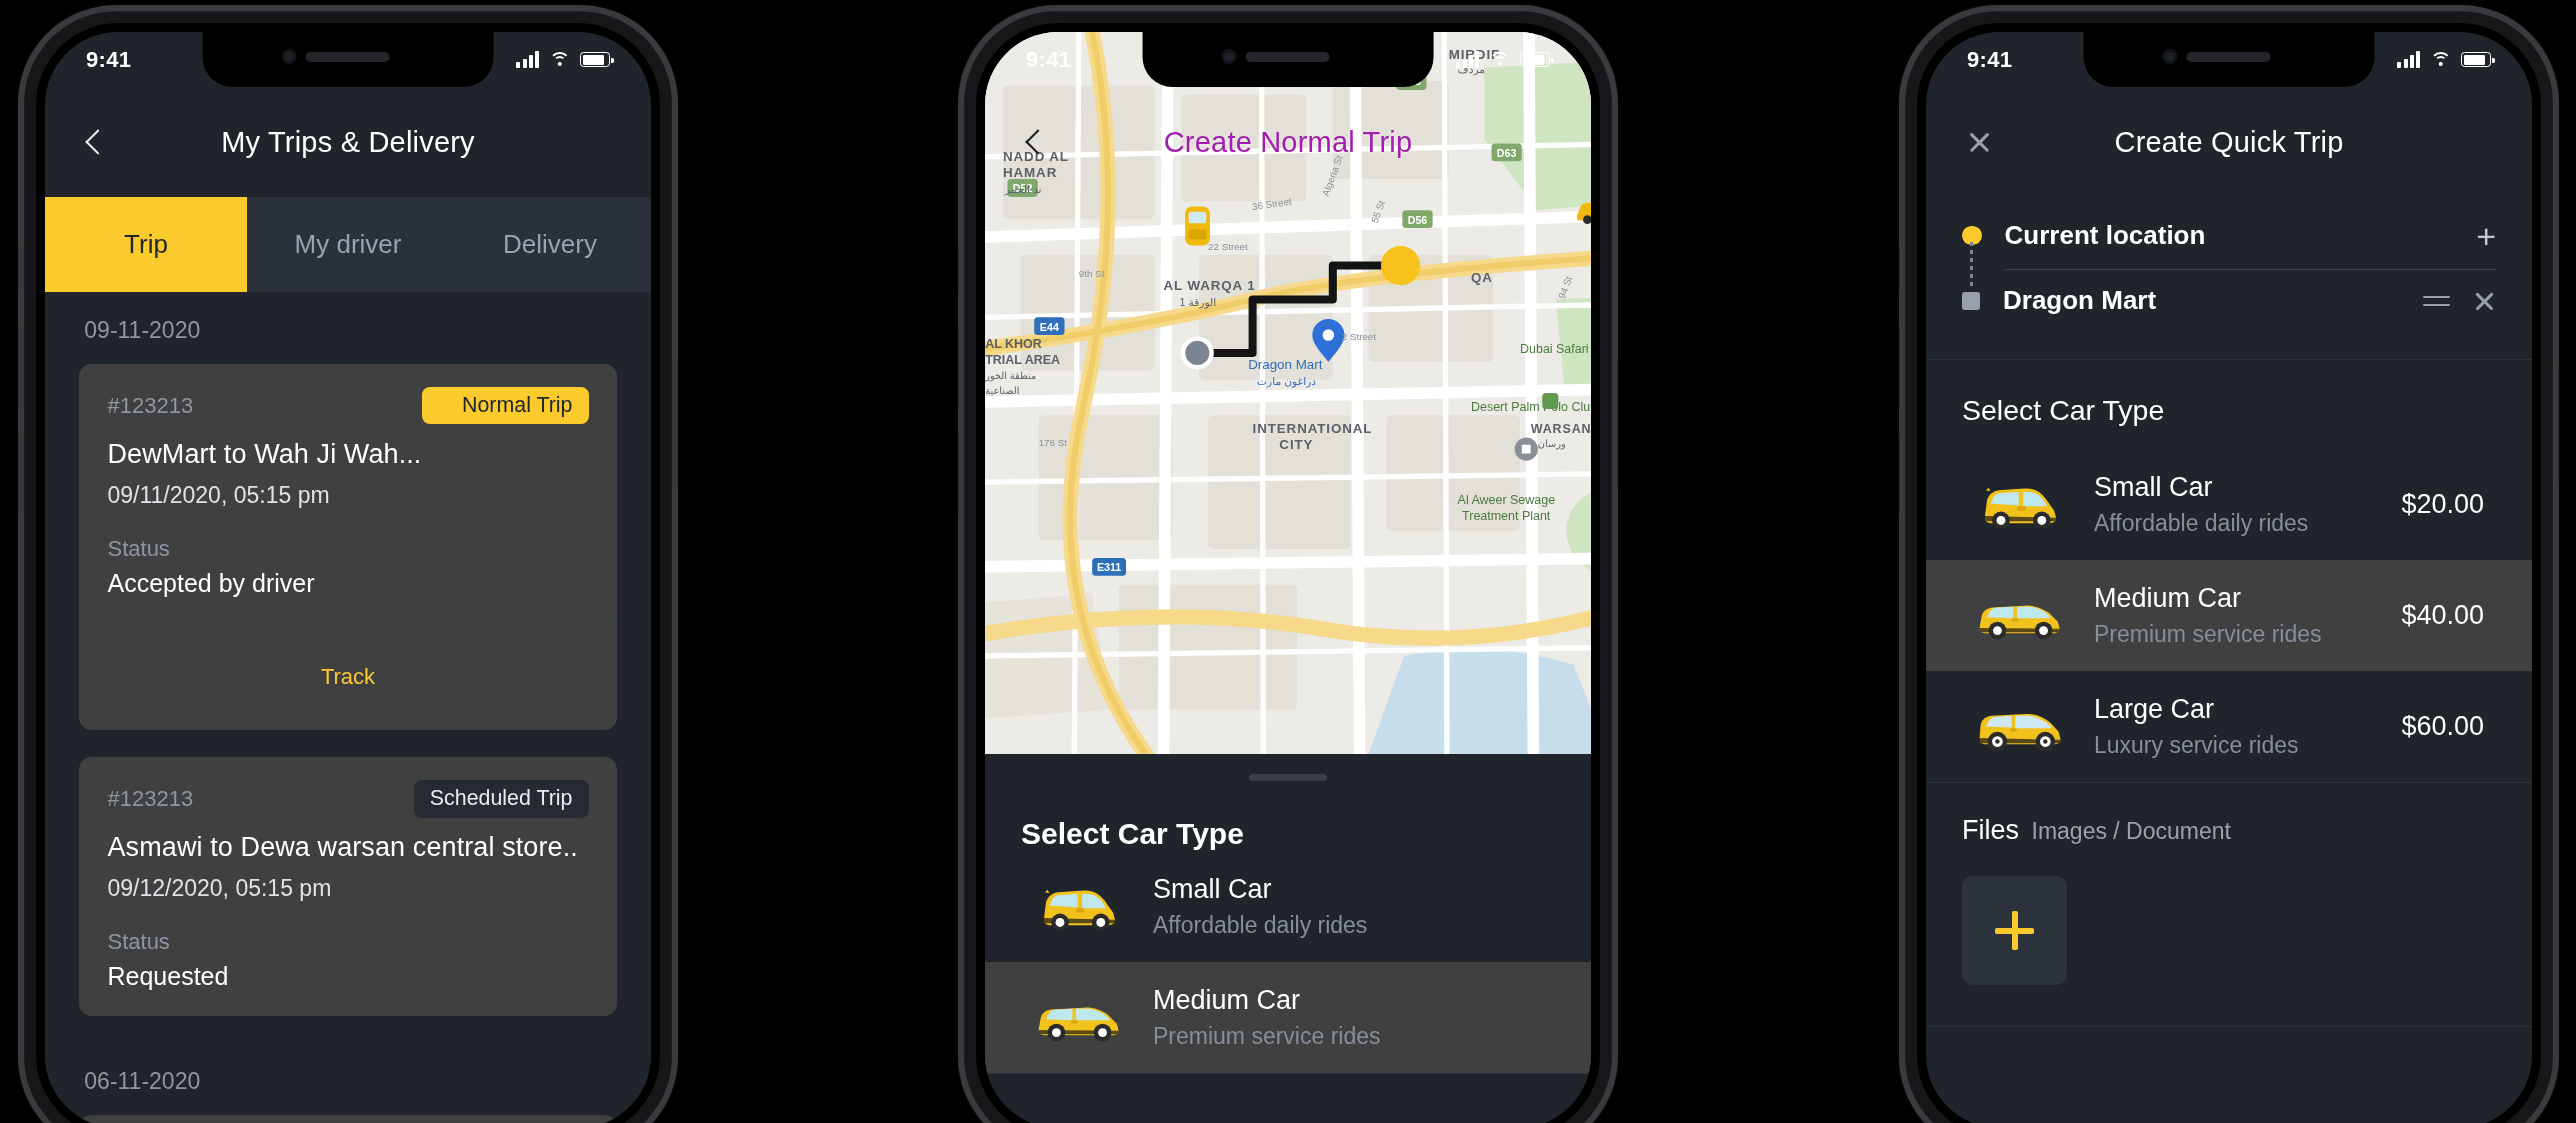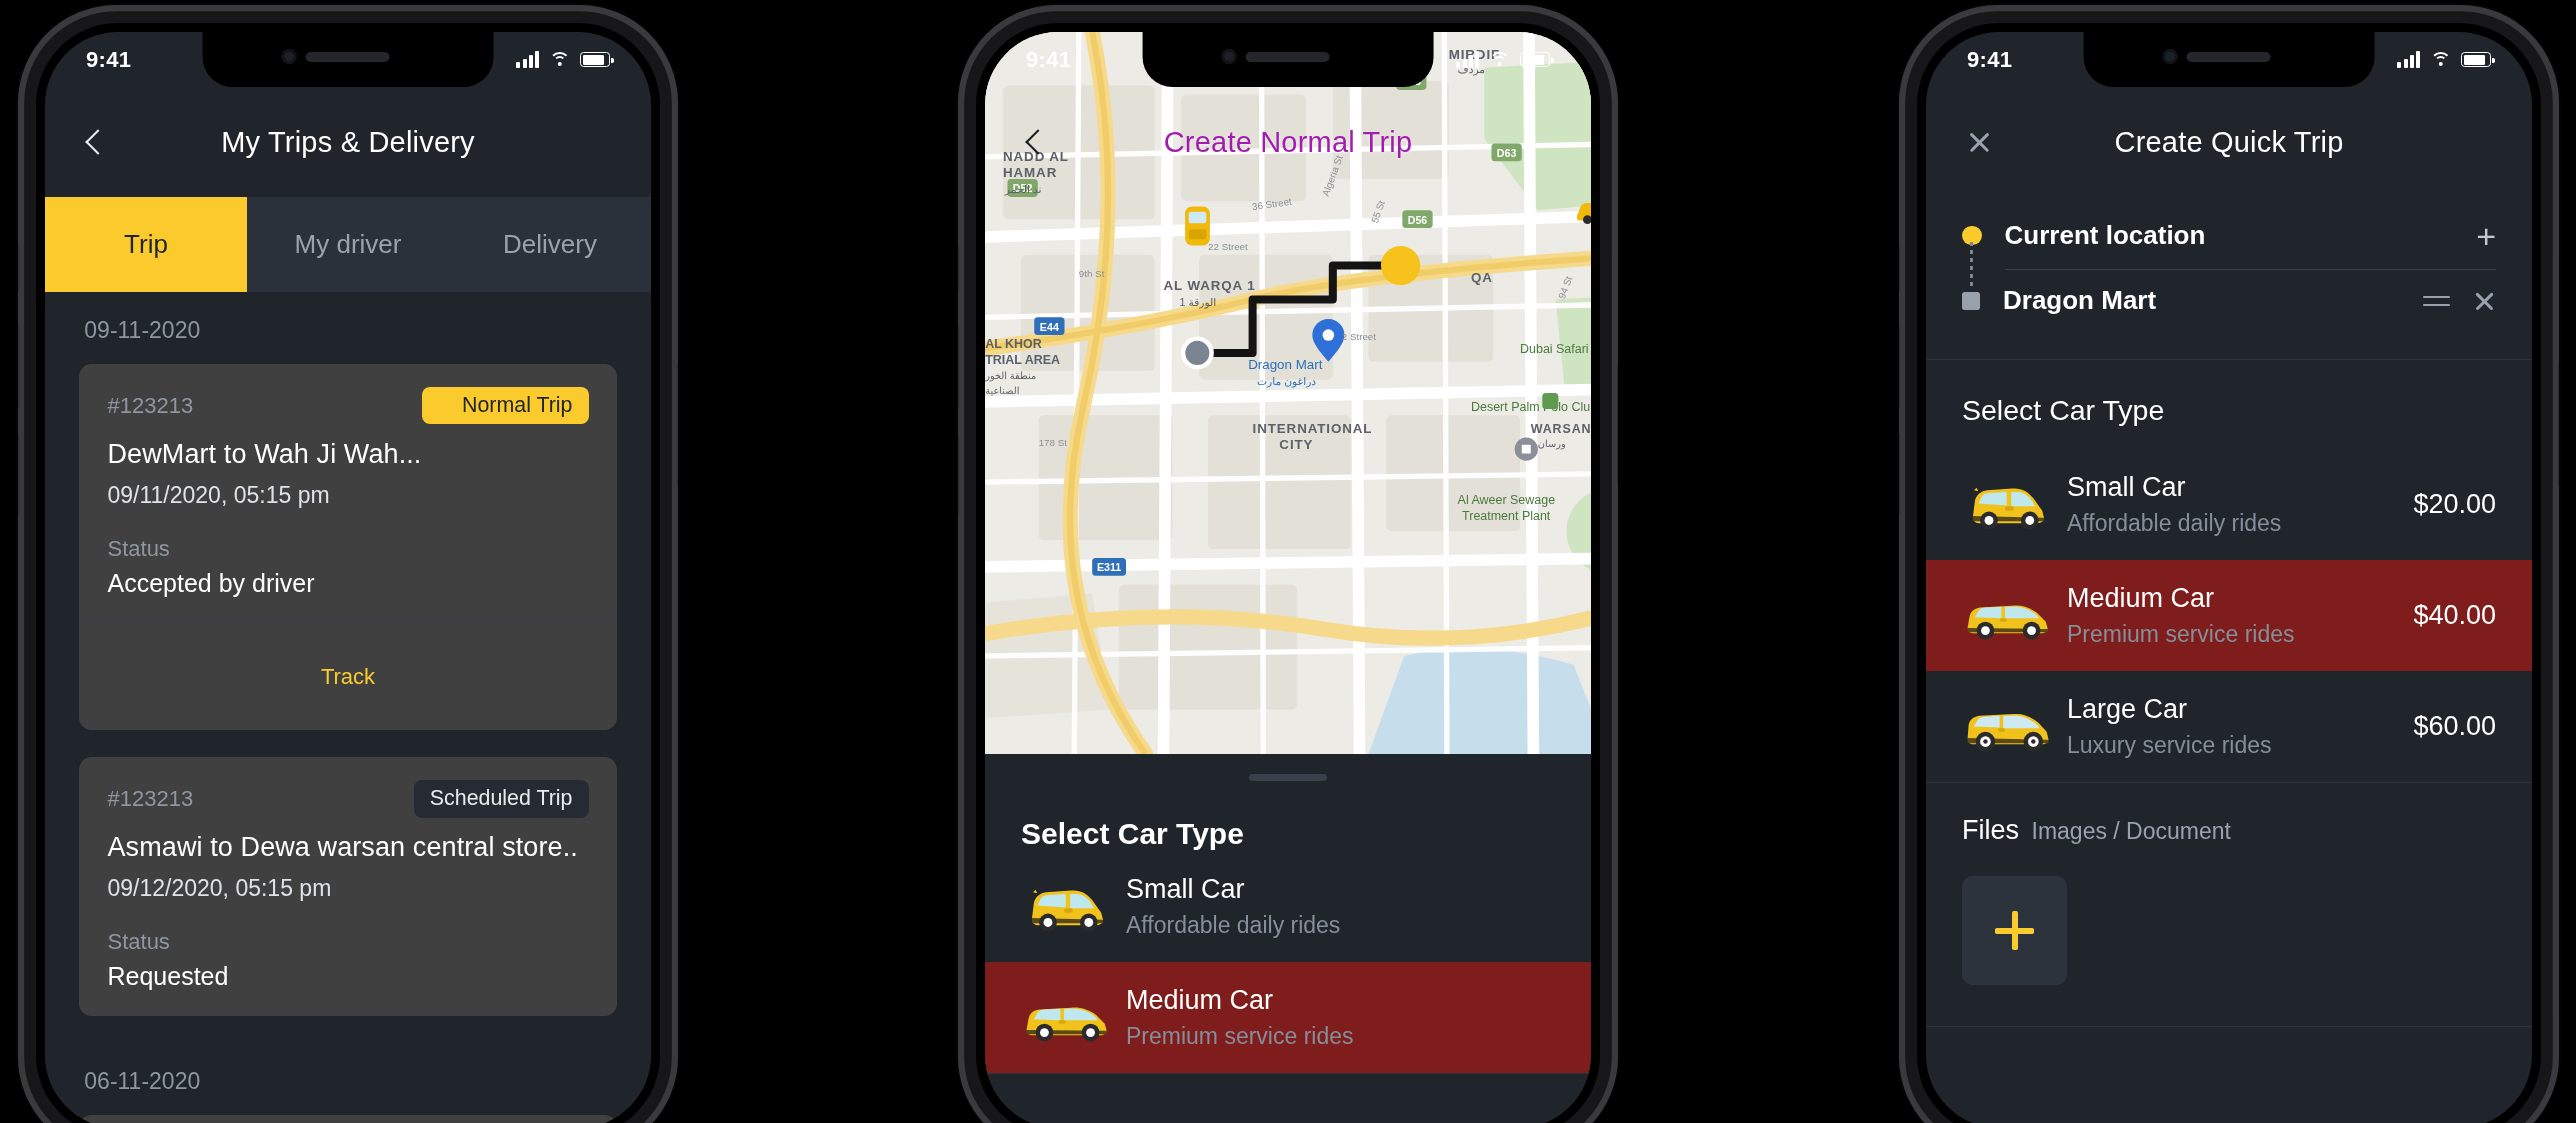--- a/index.html
+++ b/index.html
@@ -144,22 +144,22 @@
   .map-appbar .title { color: #a21caf; text-shadow: 0 0.9px 2.7px rgba(255,255,255,.7); }
   .map-appbar .chev { border-color: #1b1e24; }
   .sheet {
     position: absolute; left: 0; right: 0; bottom: 0; top: 722px;
     background: #20252c; border-top-left-radius: 25px; border-top-right-radius: 25px;
     z-index: 25;
   }
   .grabber { width: 78px; height: 7.1px; border-radius: 4.5px; background: #39404a;
     margin: 19.6px auto 0; }
   .sheet h2 { color: #fff; font-size: 30px; font-weight: 700; padding: 36px 36px 0; }
-  .carrow { display: flex; align-items: center; padding: 23px 36px; gap: 12px; }
-  .carrow.sel { background: #7f1d1d; }
+  .carrow { display: flex; align-items: center; padding: 23px 48px; gap: 27px; }
+  .carrow.sel { background: #404040; }
   .carinfo { flex: 1; }
   .carname { color: #fff; font-size: 27px; }
   .cardesc { color: #868e99; font-size: 23px; margin-top: 7.1px; }
   .carprice { color: #fff; font-size: 27px; }
 
   
   #p3 { left: 1899px; top: 5.3px; width: 660px; height: 1150px; }
   #p3 .screen { background: #20252c; }
   .loc-block { padding: 5.3px 36px 27px; }
   .loc-row { display: flex; align-items: center; gap: 23px; position: relative;

